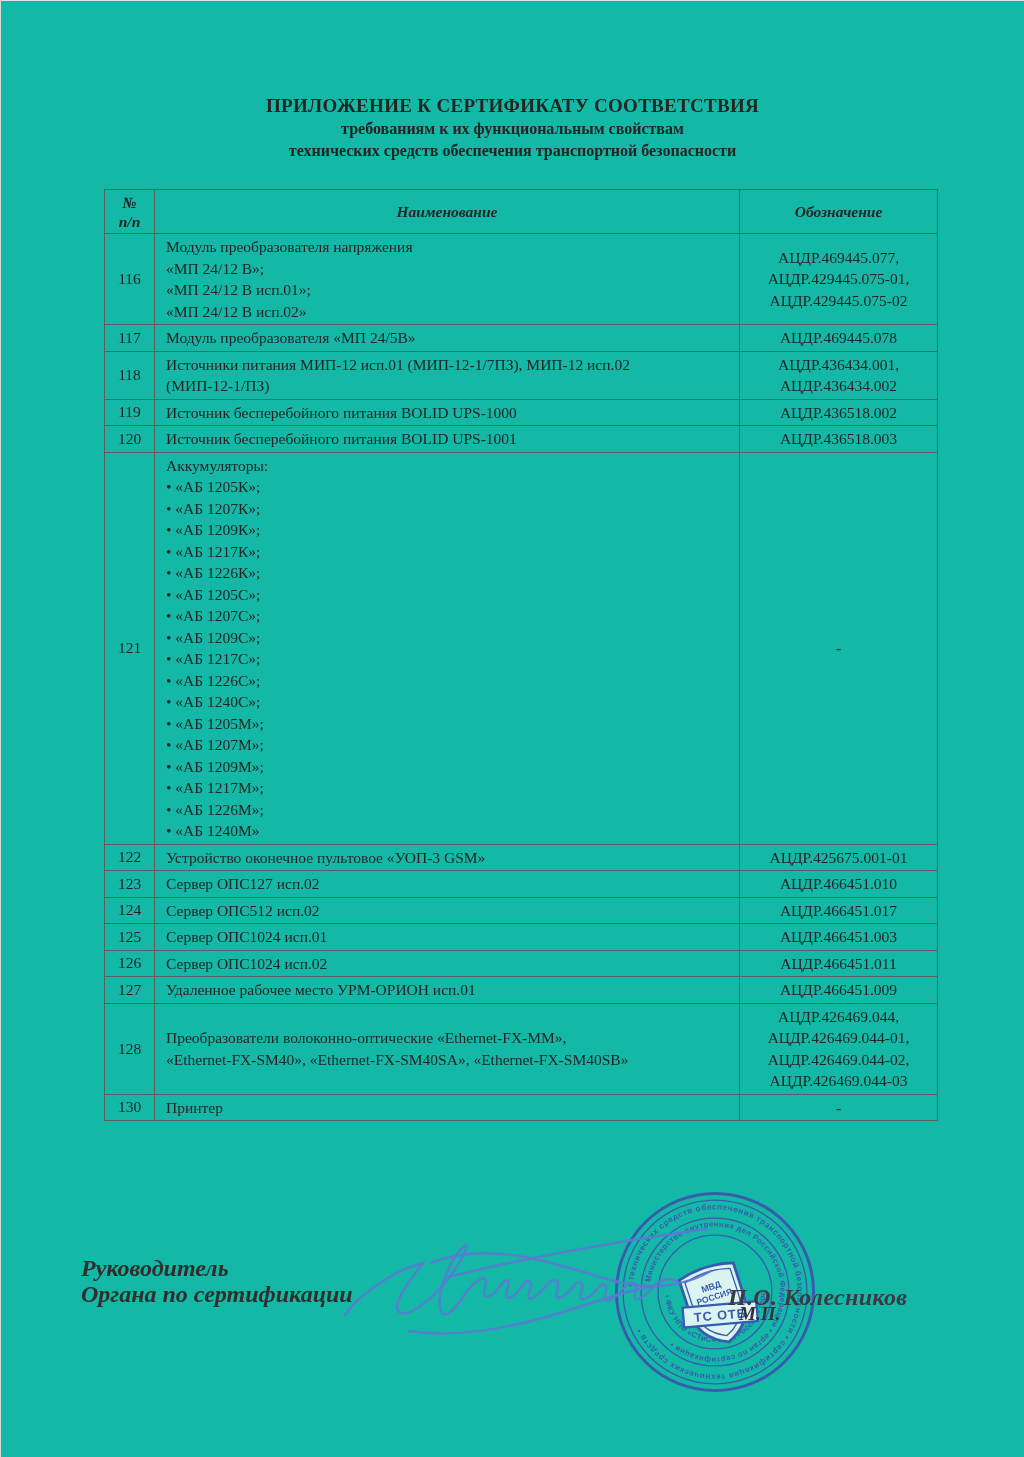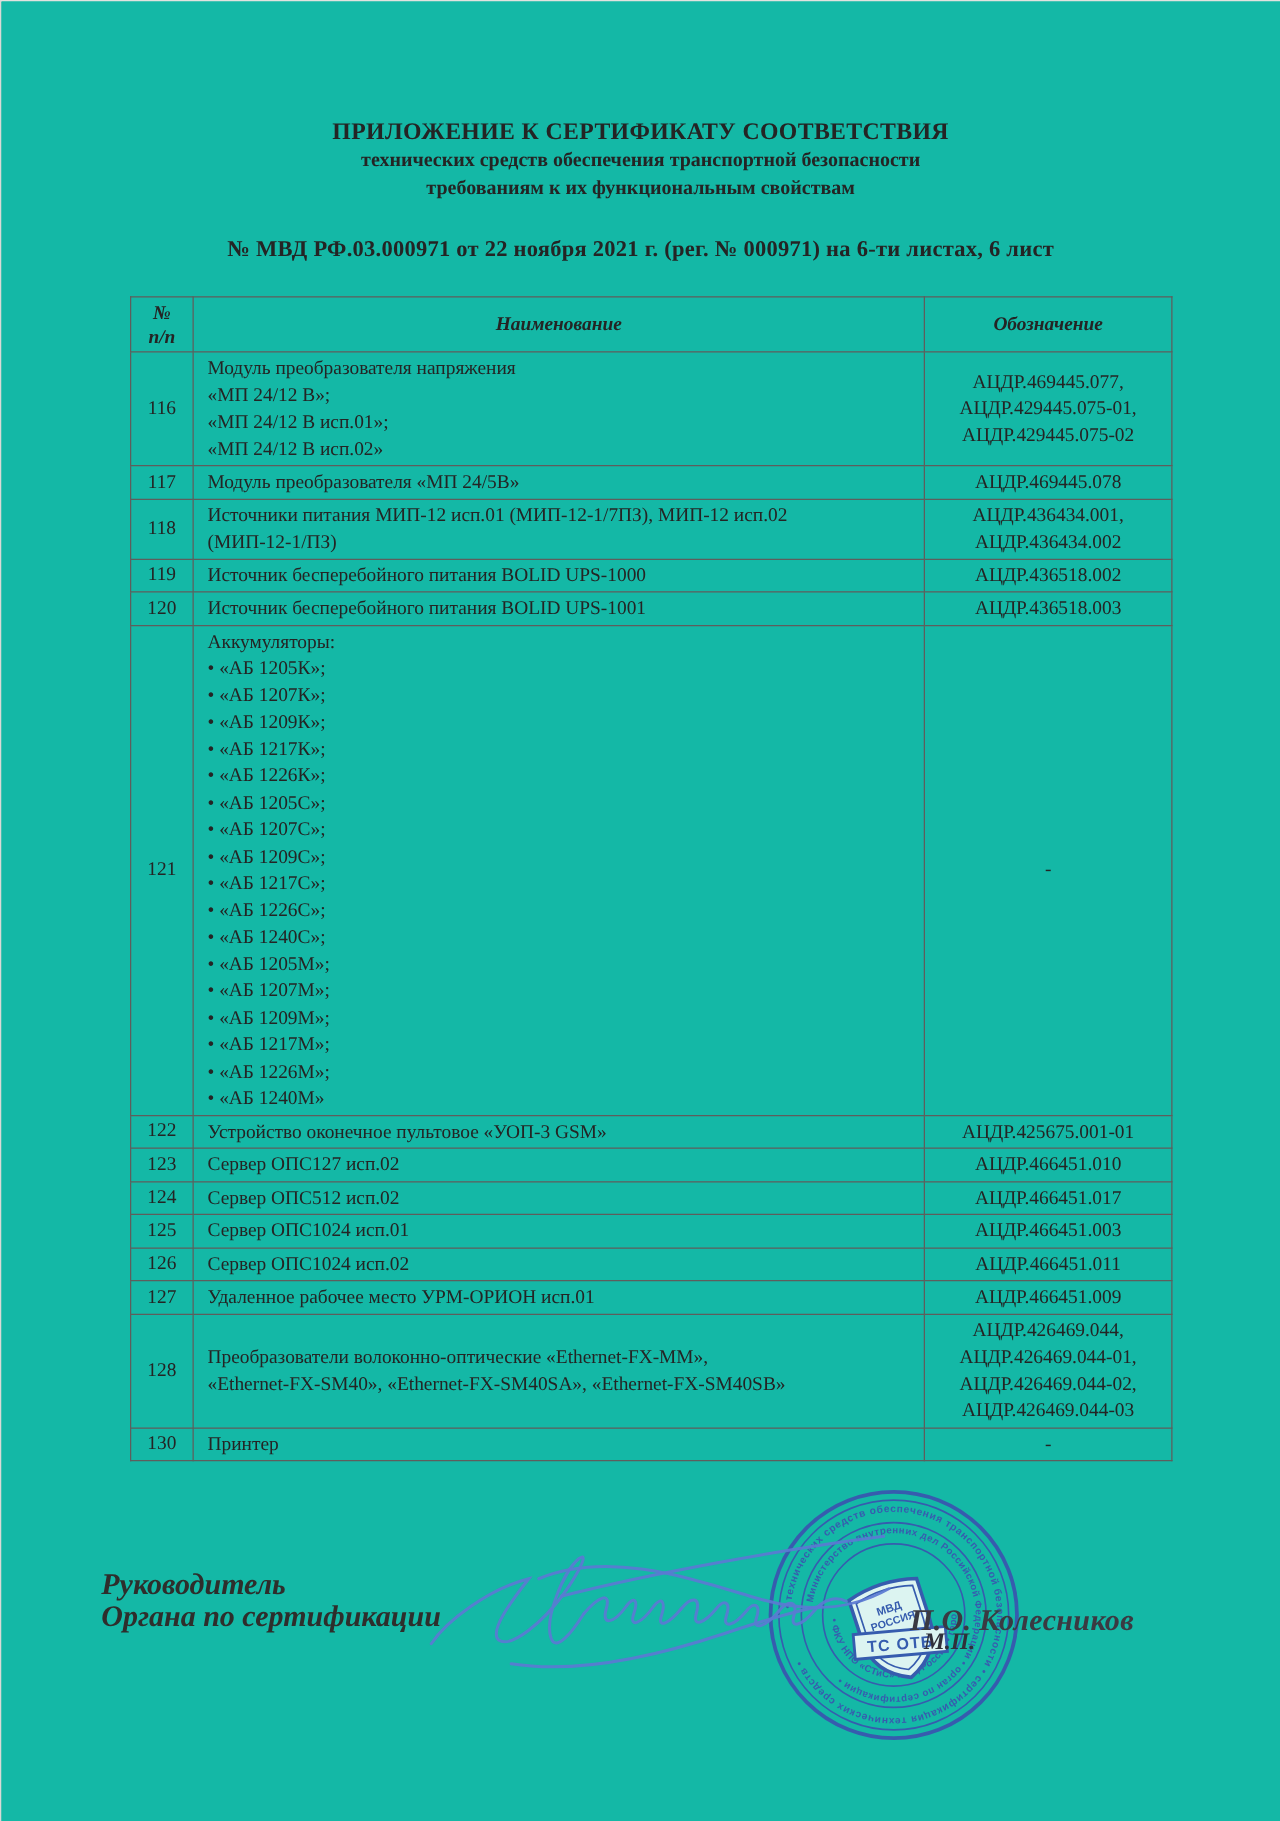--- a/index.html
+++ b/index.html
@@ -60,23 +60,22 @@
   .stamp-shield-txt { fill:#3d4db0; font-family:"Liberation Sans",sans-serif; font-weight:bold; text-anchor:middle; }
   .sig-stroke { stroke:#5b79d2; fill:none; stroke-width:2.4; stroke-linecap:round; opacity:.92; }
 </style>
 </head>
 <body>
 
 <div class="page">
 
   <div class="doc-header">
     <div class="doc-title">ПРИЛОЖЕНИЕ К СЕРТИФИКАТУ СООТВЕТСТВИЯ</div>
+    <div class="doc-sub">требованиям к их функциональным свойствам</div>
     <div class="doc-sub">технических средств обеспечения транспортной безопасности</div>
-    <div class="doc-sub">требованиям к их функциональным свойствам</div>
-    <div class="doc-reg">№ МВД РФ.03.000971 от 22 ноября 2021 г. (рег. № 000971) на 6-ти листах, 6 лист</div>
   </div>
 
   <table class="spec-table">
     <colgroup>
         <col style="width:50px">
         <col style="width:585px">
         <col style="width:198px">
       </colgroup>
     <thead>
       <tr>

